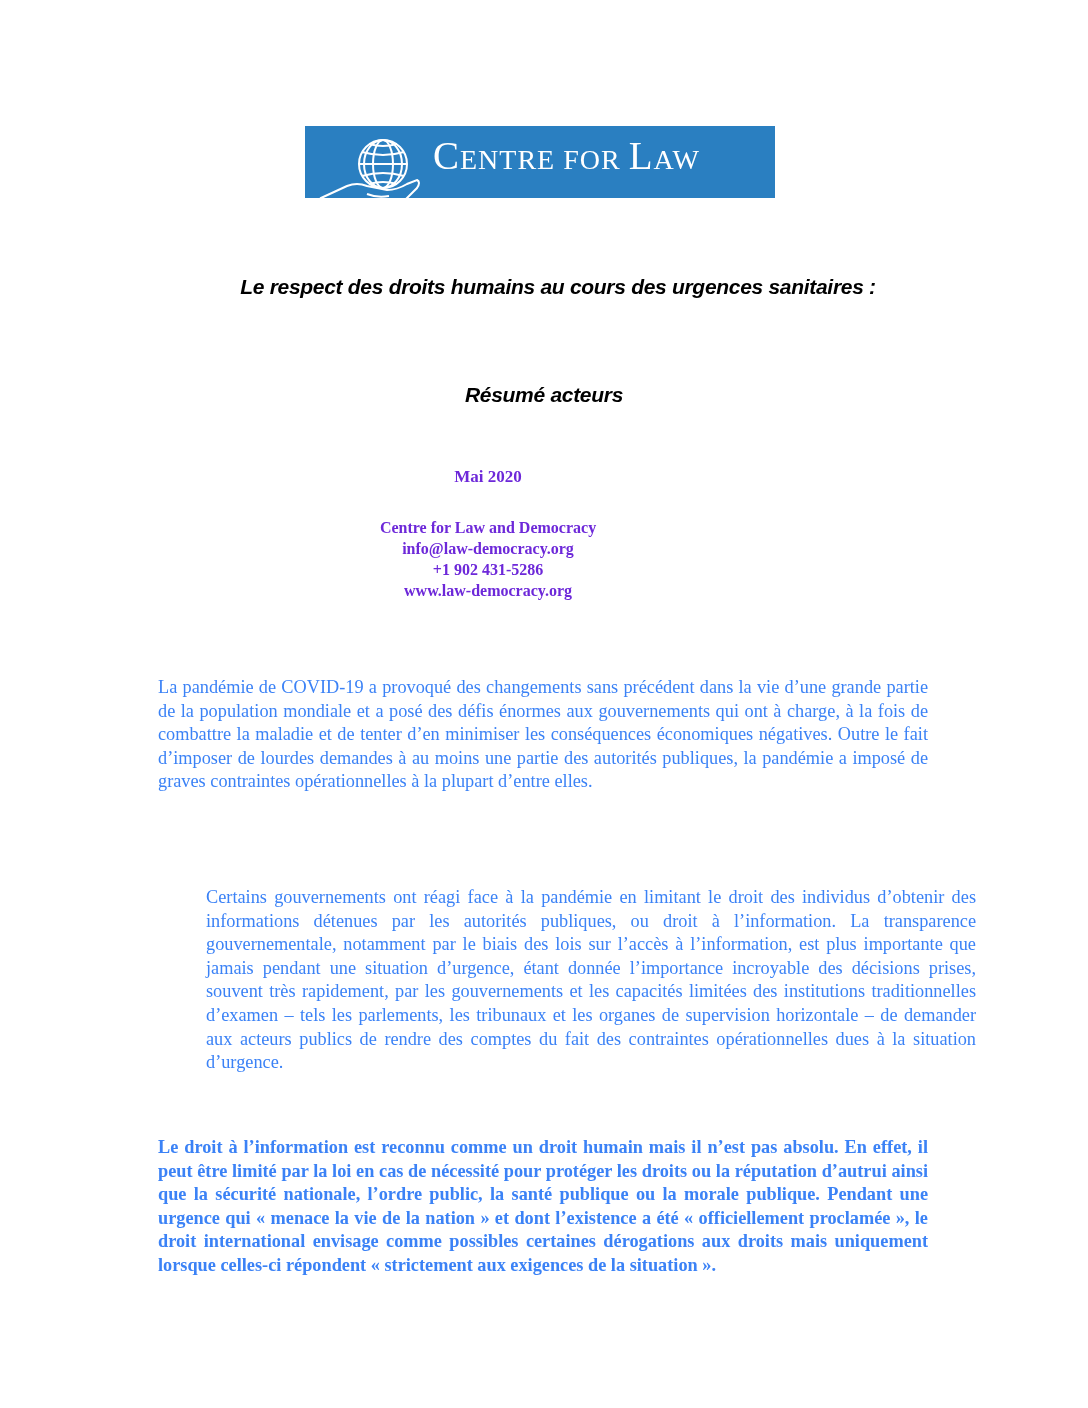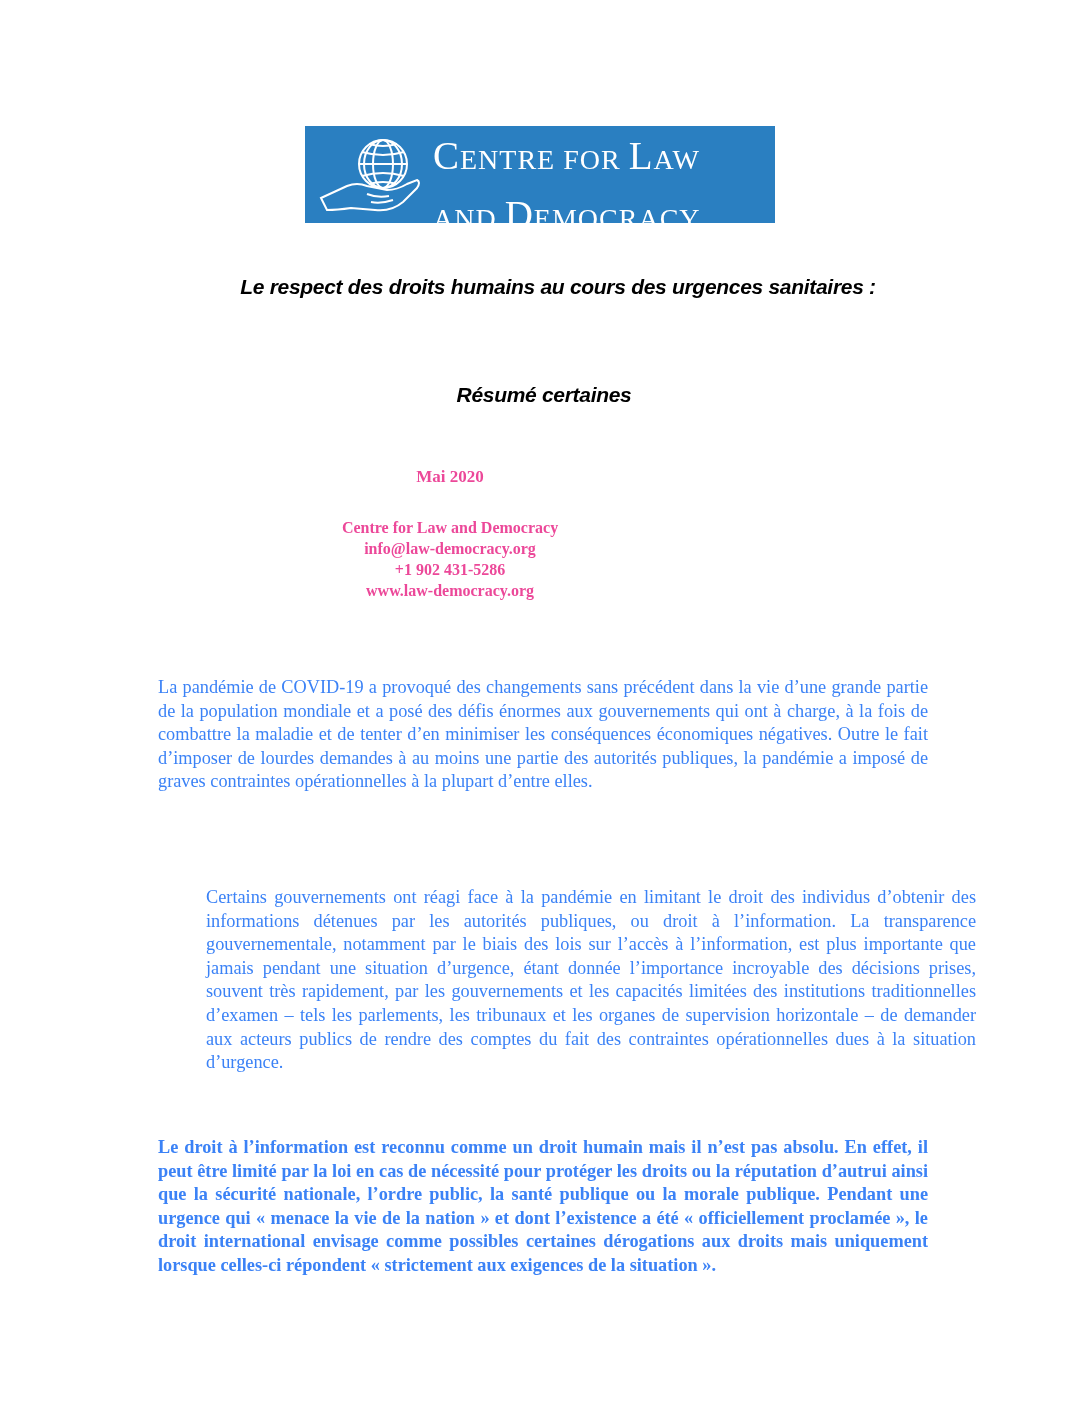--- a/index.html
+++ b/index.html
@@ -1,20 +1,20 @@
 <!DOCTYPE html>
 <html><head>
   <meta charset="utf-8">
   <style>
     html, body { margin: 0; padding: 0; background: #ffffff; }
     body { width: 1088px; height: 1408px; position: relative; overflow: hidden; }
     .page { position: absolute; left: 0; top: 0; width: 1088px; height: 1408px; background: #fff; }
 
     .logo {
-      position: absolute; left: 305px; top: 126px; width: 470px; height: 97px;
+      position: absolute; left: 305px; top: 126px; width: 470px; height: 72px;
       background: #2a7fc1; display: flex; align-items: center;
     }
     .logo-mark { position: absolute; left: 12px; top: 6px; width: 110px; height: 86px; }
     .logo-text {
       position: absolute; left: 128px; top: 10px;
       color: #ffffff; font-family: "Liberation Serif", serif; line-height: 1;
     }
     .logo-line { display: block; font-size: 39px; letter-spacing: 1px; white-space: nowrap; }
     .logo-line .sc { font-size: 28px; }
     .logo-line + .logo-line { margin-top: 20px; }
@@ -23,21 +23,21 @@
       position: absolute; left: 0; width: 1088px; text-align: center;
       font-family: "Liberation Sans", sans-serif; font-weight: bold; font-style: italic;
       font-size: 21px; color: #000; letter-spacing: -0.3px;
     }
     .title1 { top: 275px; left: 14px; }
     .title2 { top: 302px; }
     .subtitle { top: 383px; }
 
     .meta {
       position: absolute; left: 0; width: 900px; text-align: center;
-      font-family: "Liberation Serif", serif; font-weight: bold; font-size: 16px; color: #ec4899;
+      font-family: "Liberation Serif", serif; font-weight: bold; font-size: 16px; color: #6d28d9; padding-left: 38px;
     }
     .date { top: 467px; font-size: 17px; }
     .contact { top: 517px; line-height: 21px; }
     .contact span { display: block; text-align: center; }
 
     .para {
       position: absolute; left: 158px; width: 770px;
       font-family: "Liberation Serif", serif; font-size: 18.3px; line-height: 23.6px;
       color: #3b82f6; text-align: justify; margin: 0;
     }
@@ -66,21 +66,21 @@
       <path d="M50 62 Q60 66 72 64"></path>
       <path d="M54 70 Q64 72 76 68"></path>
     </svg>
     <div class="logo-text">
       <span class="logo-line"><span>C</span><span class="sc">ENTRE FOR </span><span>L</span><span class="sc">AW</span></span>
       <span class="logo-line"><span class="sc">AND </span><span>D</span><span class="sc">EMOCRACY</span></span>
     </div>
   </div>
 
   <div class="title title1">Le respect des droits humains au cours des urgences sanitaires :</div>
-  <div class="title subtitle">Résumé certaines</div>
+  <div class="title subtitle">Résumé acteurs</div>
 
   <div class="meta date">Mai 2020</div>
 
   <div class="meta contact">
     <span>Centre for Law and Democracy</span>
     <span>info@law-democracy.org</span>
     <span>+1 902 431-5286</span>
     <span>www.law-democracy.org</span>
   </div>
 

